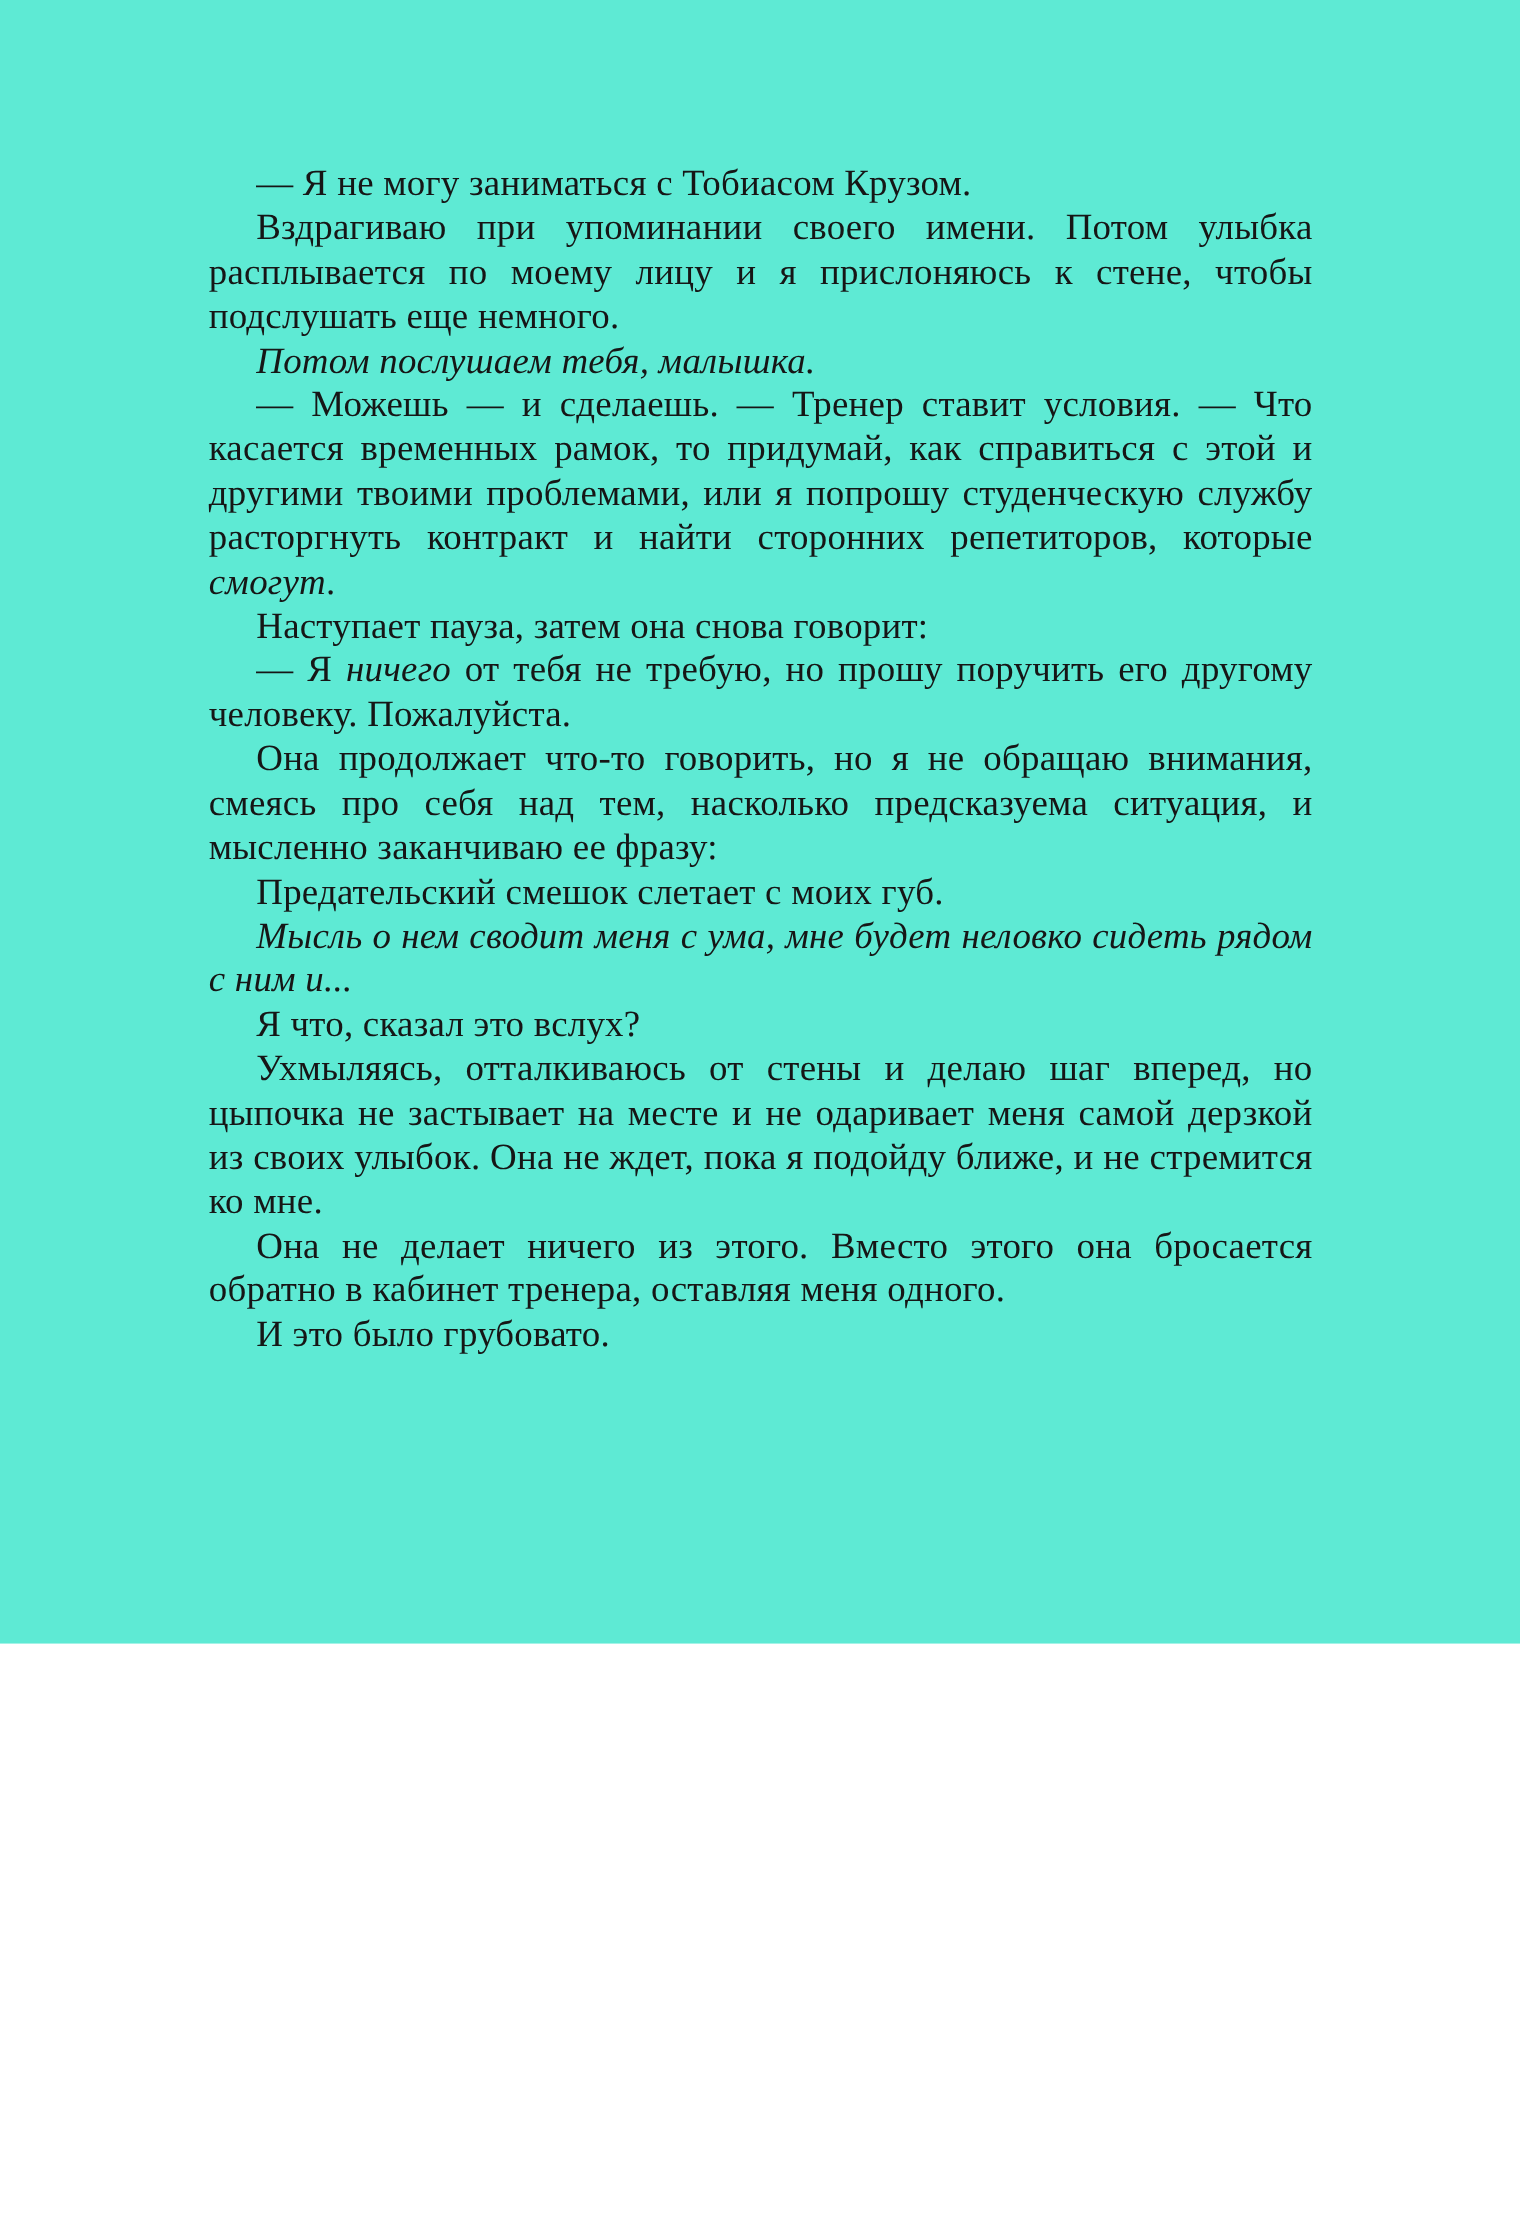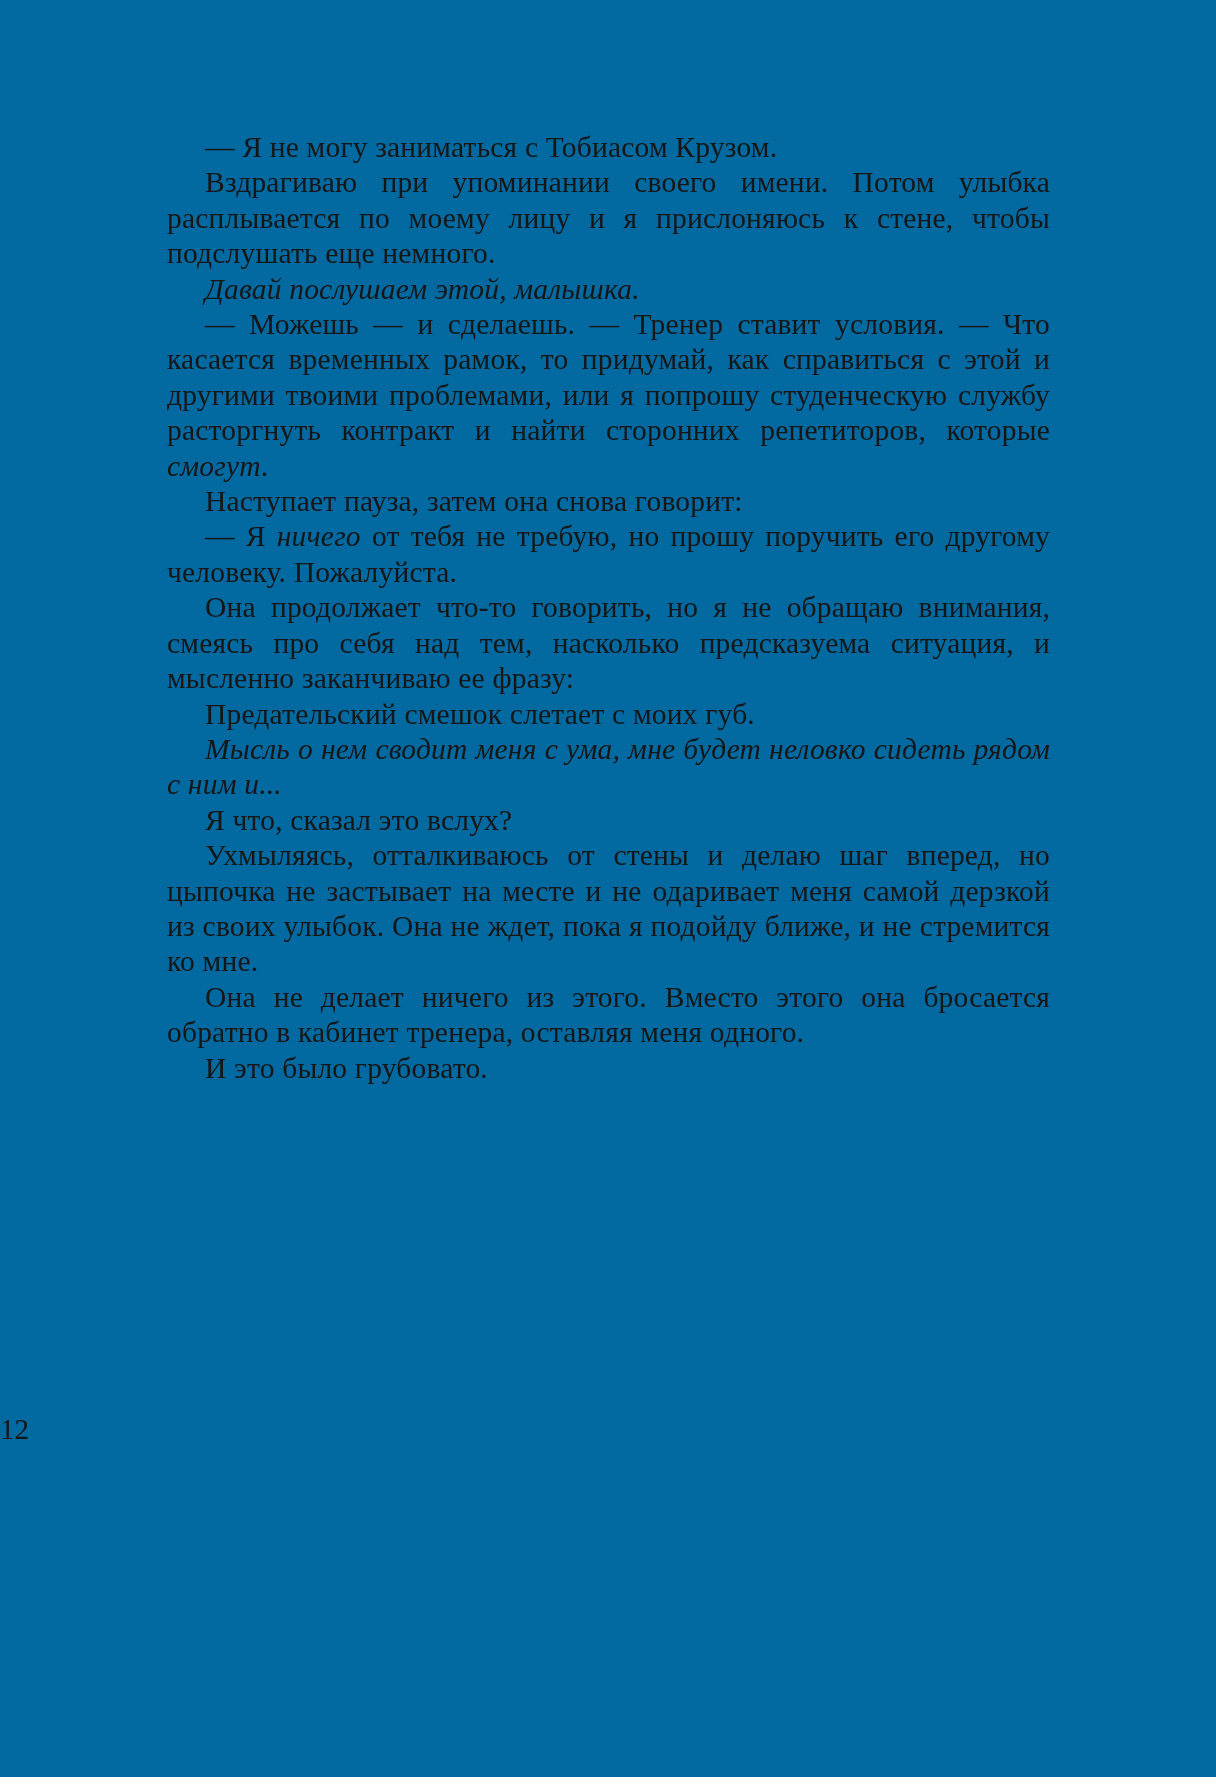--- a/index.html
+++ b/index.html
@@ -3,22 +3,22 @@
 <meta charset="utf-8">
 <style>
   html, body {
     margin: 0;
     padding: 0;
     background: #ffffff;
   }
   .book-page {
     position: relative;
     width: 1216px;
-    height: 1777px;
-    background: #0369a1;
+    height: 1315px;
+    background: #5eead4;
     font-family: "Liberation Serif", "DejaVu Serif", serif;
     color: #161616;
     overflow: hidden;
   }
   .text-block {
     position: absolute;
     left: 167px;
     top: 130px;
     width: 883px;
     font-size: 29.5px;
@@ -44,21 +44,21 @@
     color: #161616;
   }
 </style>
 </head>
 <body>
 
 <div class="book-page">
   <div class="text-block">
       <p class="para"><span>—  Я не могу заниматься с Тобиасом Крузом.</span></p>
       <p class="para"><span>Вздрагиваю при упоминании своего имени. Потом улыбка расплывается по моему лицу и я прислоняюсь к стене, чтобы подслушать еще немного.</span></p>
-      <p class="para"><span class="italic">Давай послушаем этой, малышка.</span></p>
+      <p class="para"><span class="italic">Потом послушаем тебя, малышка.</span></p>
       <p class="para"><span>—  Можешь — и сделаешь. — Тренер ставит условия. — Что касается временных рамок, то придумай, как справиться с этой и другими твоими проблемами, или я попрошу студенческую службу расторгнуть контракт и найти сторонних репетиторов, которые </span><span class="italic">смогут</span><span>.</span></p>
       <p class="para"><span>Наступает пауза, затем она снова говорит:</span></p>
       <p class="para"><span>—  Я </span><span class="italic">ничего</span><span> от тебя не требую, но прошу поручить его другому человеку. Пожалуйста.</span></p>
       <p class="para"><span>Она продолжает что-то говорить, но я не обращаю внимания, смеясь про себя над тем, насколько предсказуема ситуация, и мысленно заканчиваю ее фразу:</span></p>
       <p class="para"><span>Предательский смешок слетает с моих губ.</span></p>
       <p class="para"><span class="italic">Мысль о нем сводит меня с ума, мне будет неловко сидеть рядом с ним и...</span></p>
       <p class="para"><span>Я что, сказал это вслух?</span></p>
       <p class="para"><span>Ухмыляясь, отталкиваюсь от стены и делаю шаг вперед, но цыпочка не застывает на месте и не одаривает меня самой дерзкой из своих улыбок. Она не ждет, пока я подойду ближе, и не стремится ко мне.</span></p>
       <p class="para"><span>Она не делает ничего из этого. Вместо этого она бросается обратно в кабинет тренера, оставляя меня одного.</span></p>
       <p class="para"><span>И это было грубовато.</span></p>

